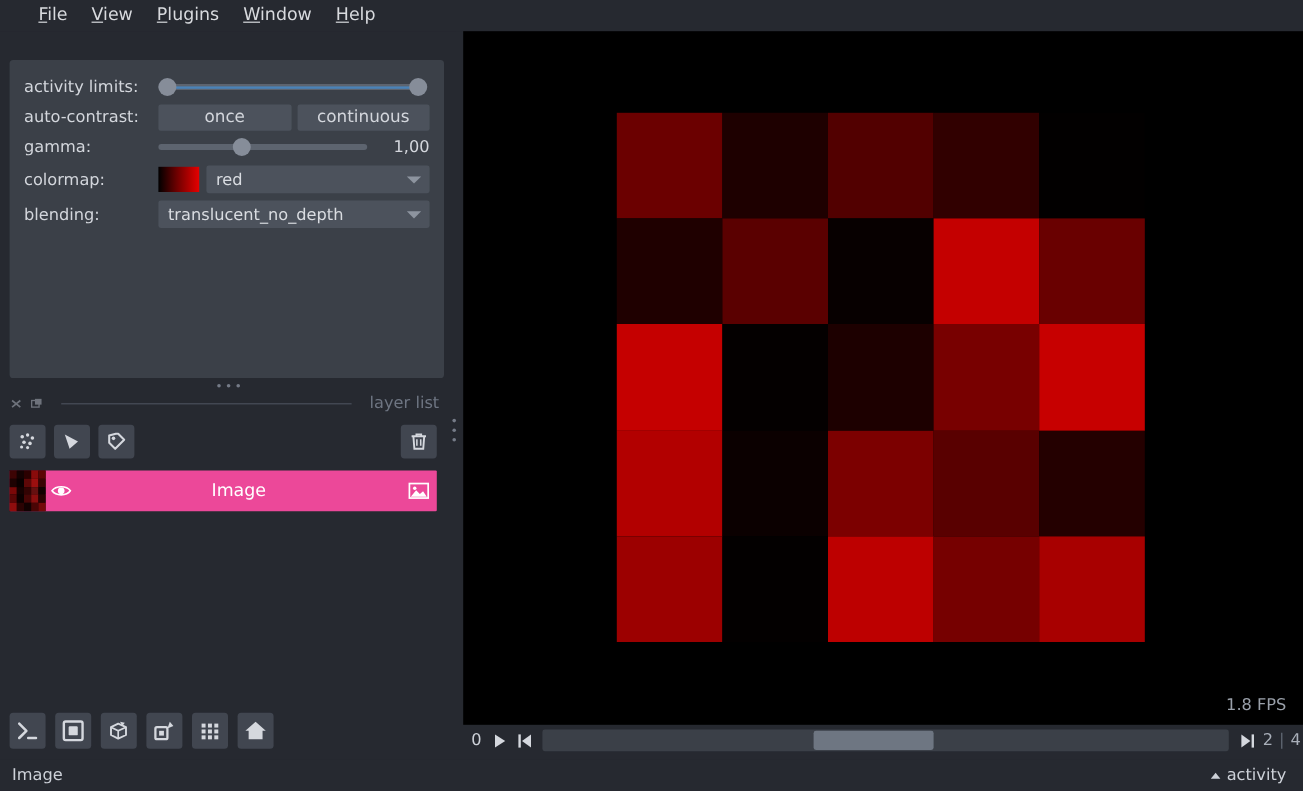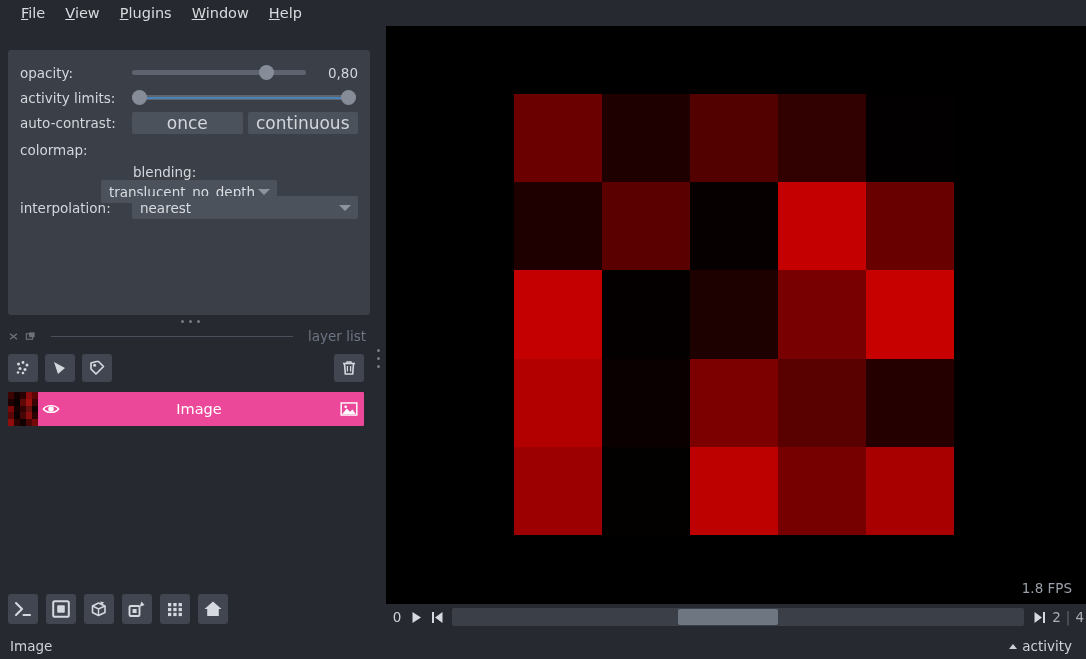--- a/index.html
+++ b/index.html
@@ -13,21 +13,21 @@
     position: relative;
     width: 1086px; height: 659px;
     background: #262930;
   }
 
   
   .menubar {
     position: absolute; left: 0; top: 0; width: 1086px; height: 26px;
     background: #262930;
     display: flex; align-items: center;
-    padding-left: 13px; gap: 4px;
+    padding-left: 24px; gap: 4px;
   }
   .menu-item {
     color: #d8dade; font-size: 14.5px;
     padding: 2px 8px 3px 8px;
     cursor: default; white-space: nowrap;
   }
   .menu-item span.mn { text-decoration: underline; }
 
   
   .left-dock {
@@ -79,21 +79,21 @@
     position: absolute; width: 15px; height: 15px; border-radius: 50%;
     background: #868d99; top: 2.5px;
   }
   .val {
     width: 42px; text-align: right; color: #d3d6dc; font-size: 13.5px; flex: none;
   }
 
   
   .pbtn {
     flex: 1; height: 22px; background: #4c525c; border-radius: 2px;
-    color: #d3d6dc; font-size: 17px;
+    color: #d3d6dc; font-size: 14px;
     display: flex; align-items: center; justify-content: center;
     cursor: default;
   }
 
   
   .combo {
     position: relative; flex: 1; height: 23px; background: #4c525c;
     border-radius: 2px; display: flex; align-items: center;
     padding: 0 22px 0 8px; color: #d9dce1; font-size: 13.5px;
     cursor: default;
@@ -236,30 +236,20 @@
     <div class="menu-item">
       <span class="mn">H</span><span>elp</span>
     </div>
   </div>
 
   <div class="left-dock">
 
 
     <div class="controls-box">
 
-      <div class="ctrl-row">
-        <div class="ctrl-label">opacity:</div>
-        <div class="ctrl-field">
-          <div class="slider">
-            <div class="sl-track"></div>
-            <div class="sl-handle" id="opacity-handle" style="left: calc(80% - 12px);"></div>
-          </div>
-          <div class="val">0,80</div>
-        </div>
-      </div>
 
       <div class="ctrl-row">
         <div class="ctrl-label">activity limits:</div>
         <div class="ctrl-field">
           <div class="slider" style="margin-right:2px;">
             <div class="sl-track blue"></div>
             <div class="sl-fill-blue"></div>
             <div class="sl-handle" id="cl-low" style="left: calc(0% + 0px);"></div>
             <div class="sl-handle" id="cl-high" style="left: calc(100% - 15px);"></div>
           </div>
@@ -267,44 +257,52 @@
       </div>
 
       <div class="ctrl-row">
         <div class="ctrl-label">auto-contrast:</div>
         <div class="ctrl-field" style="gap:5px;">
           <div class="pbtn">once</div>
           <div class="pbtn">continuous</div>
         </div>
       </div>
 
+      <div class="ctrl-row">
+        <div class="ctrl-label">gamma:</div>
+        <div class="ctrl-field">
+          <div class="slider">
+            <div class="sl-track"></div>
+            <div class="sl-handle" id="gamma-handle" style="left: calc(39% - 5.85px);"></div>
+          </div>
+          <div class="val">1,00</div>
+        </div>
+      </div>
 
       <div class="ctrl-row" style="height:29px;">
         <div class="ctrl-label">colormap:</div>
-      </div>
-
-      <div class="ctrl-row" style="height:29px;flex-direction:column;">
+        <div class="ctrl-field" style="gap:0;">
+          <div class="cmap-swatch"></div>
+          <div class="combo">
+            <span>red</span>
+            <span class="arrow"></span>
+          </div>
+        </div>
+      </div>
+
+      <div class="ctrl-row" style="height:29px;">
         <div class="ctrl-label">blending:</div>
         <div class="ctrl-field">
           <div class="combo">
             <span>translucent_no_depth</span>
             <span class="arrow"></span>
           </div>
         </div>
       </div>
 
-      <div class="ctrl-row" style="height:29px;">
-        <div class="ctrl-label">interpolation:</div>
-        <div class="ctrl-field">
-          <div class="combo">
-            <span>nearest</span>
-            <span class="arrow"></span>
-          </div>
-        </div>
-      </div>
 
     </div>
 
     <div class="split-h">
       <i></i>
         <i></i>
         <i></i>
     </div>
 
     <div class="layerlist-wrap">

